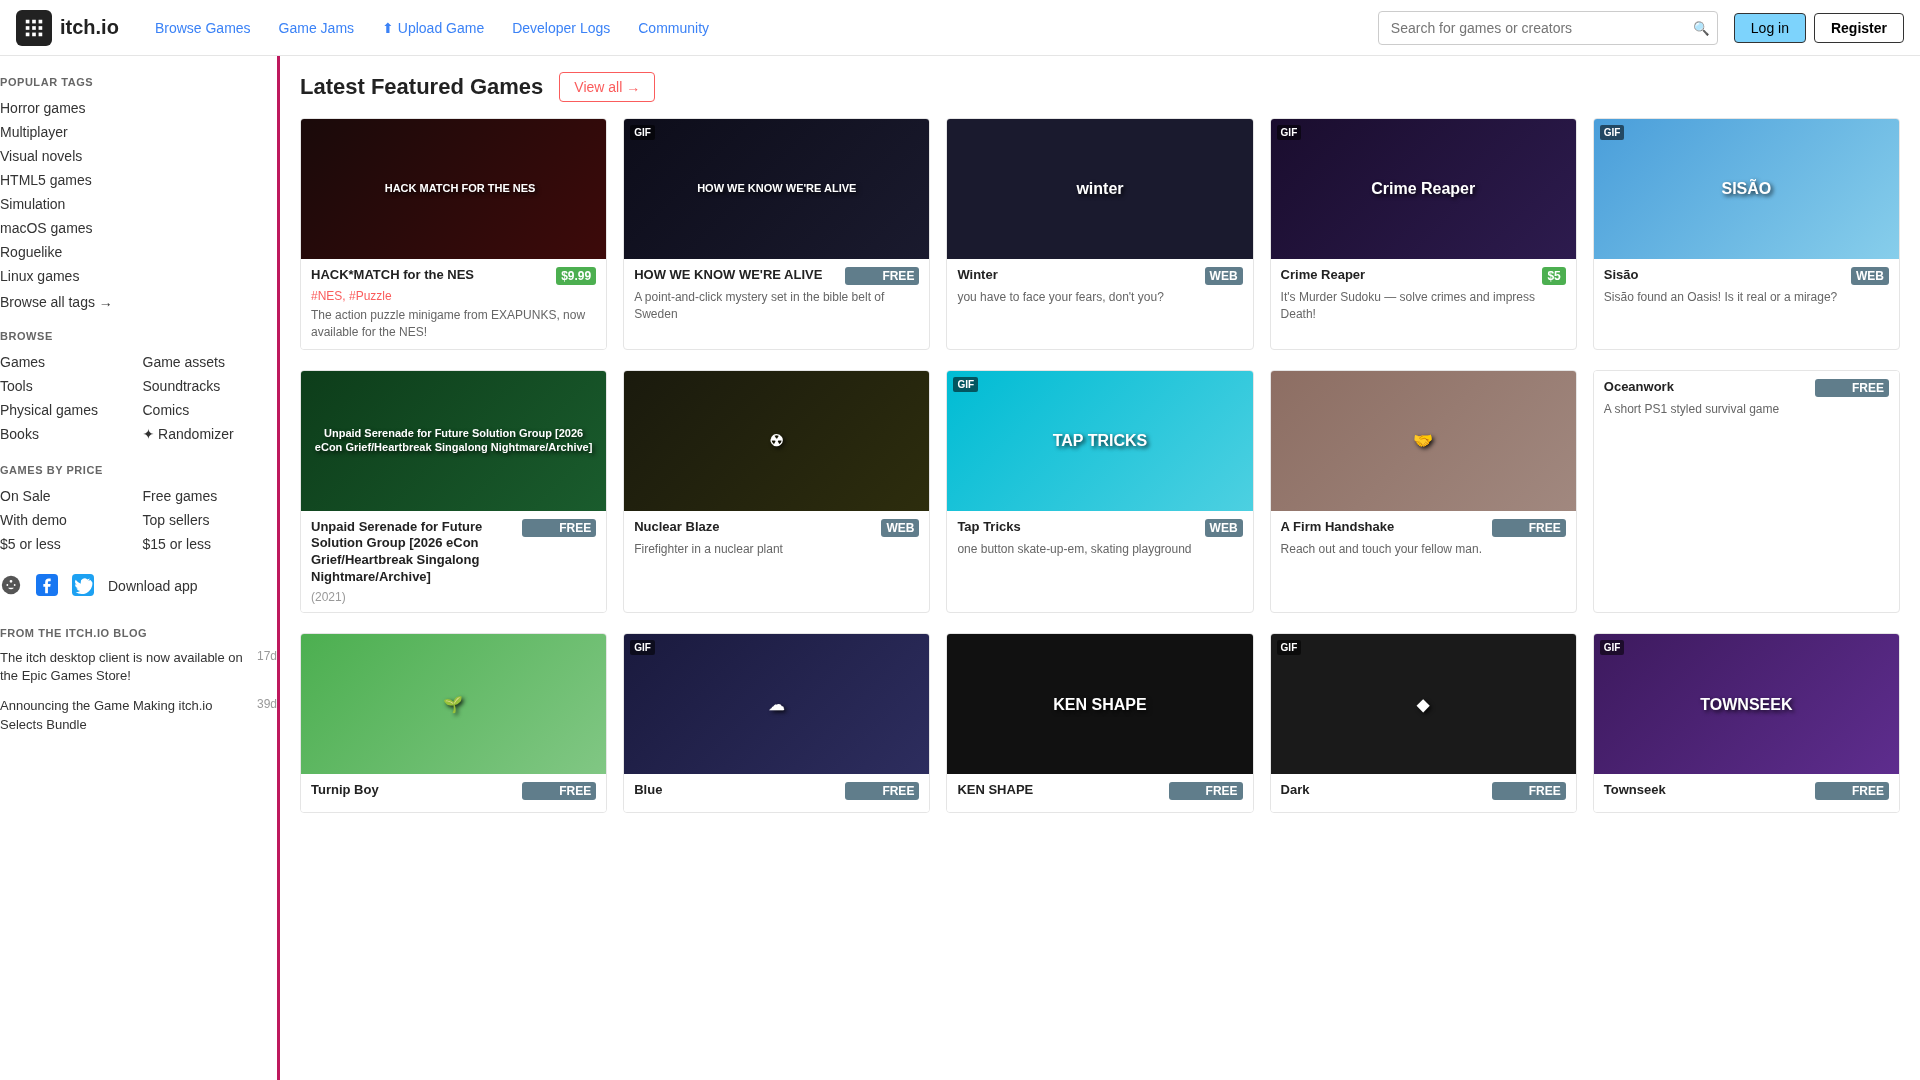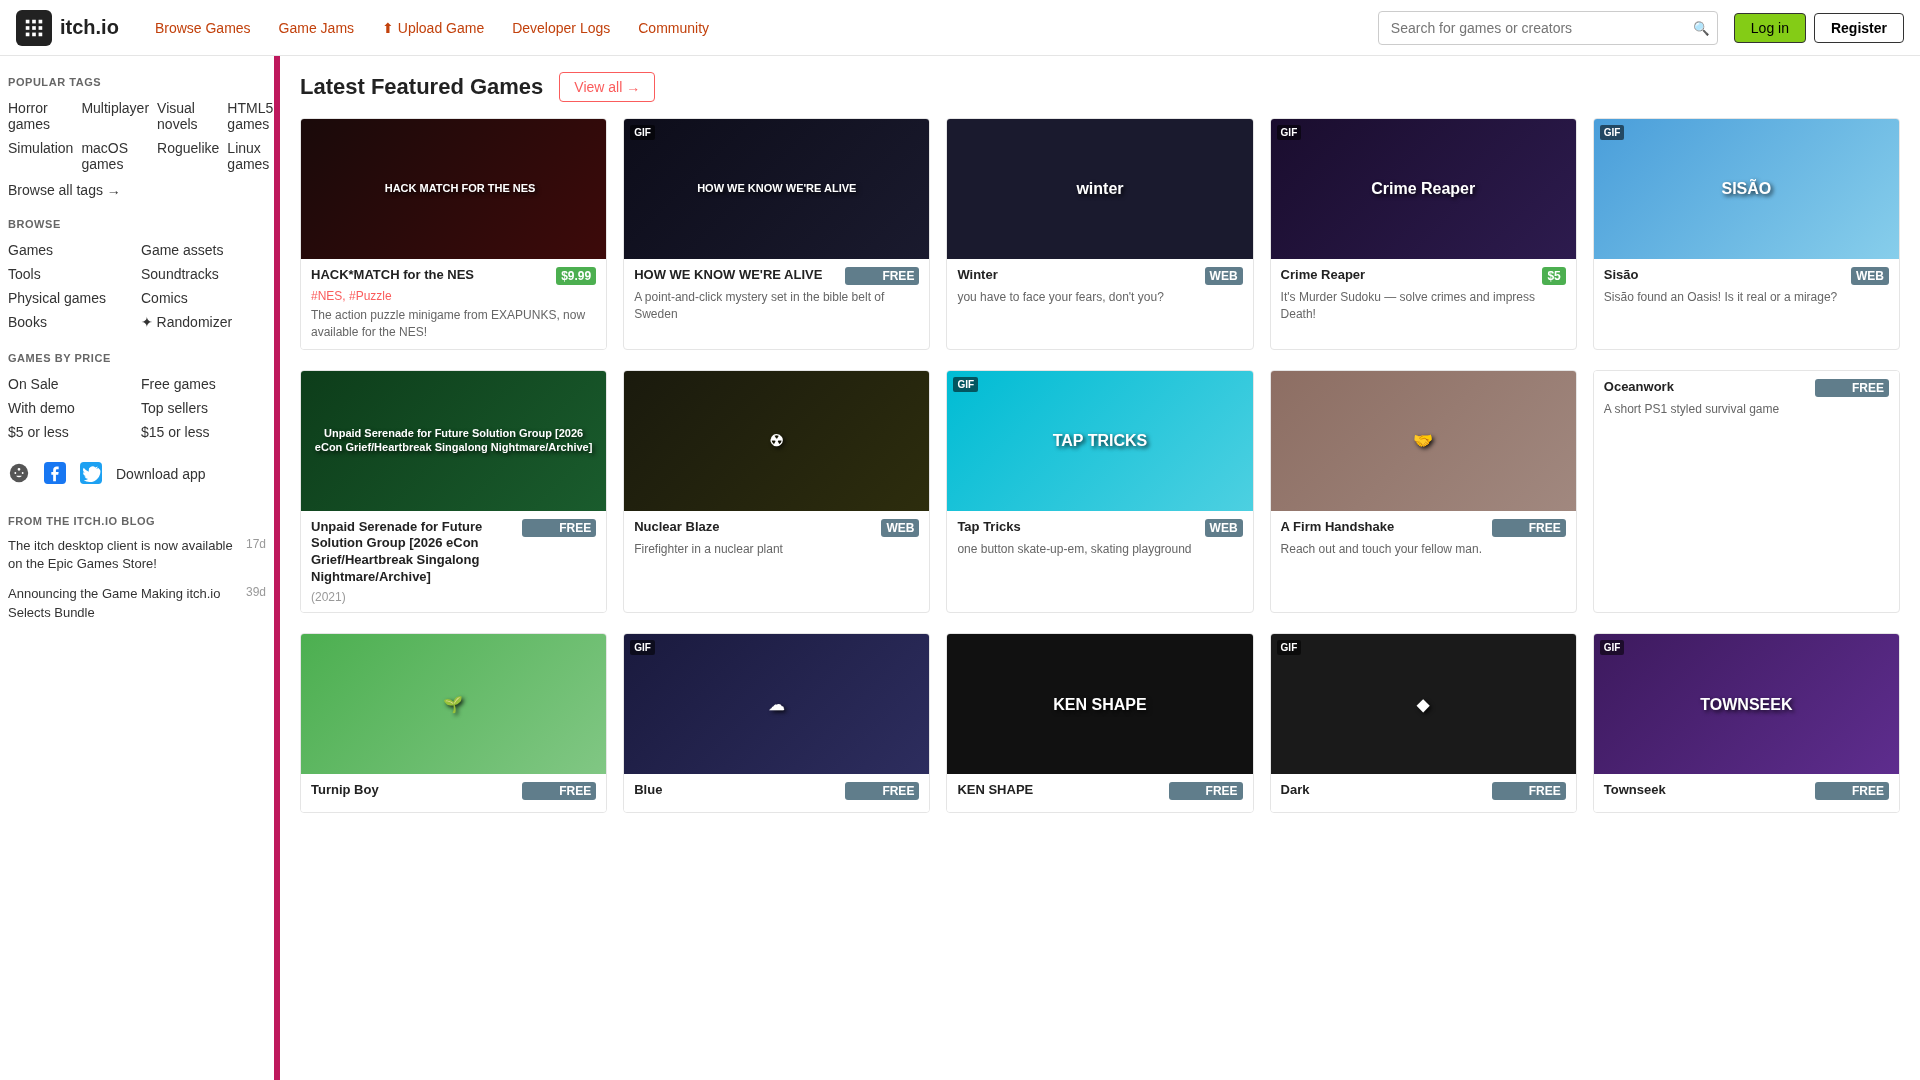--- a/index.html
+++ b/index.html
@@ -31,21 +31,21 @@
     .logo-icon {
       width: 36px; height: 36px;
       background: #222;
       border-radius: 6px;
       display: flex; align-items: center; justify-content: center;
     }
     .logo-icon svg { fill: #fff; }
     .nav { display: flex; align-items: center; gap: 4px; flex: 1; }
     .nav-item {
       padding: 6px 12px;
-      color: #c2410c;
+      color: #3b82f6;
       text-decoration: none;
       font-size: 14px;
       border-radius: 4px;
       cursor: pointer;
       white-space: nowrap;
     }
     .nav-upload {
       display: flex; align-items: center; gap: 4px;
     }
     .search-wrap {
@@ -66,21 +66,21 @@
       right: 8px; top: 50%;
       transform: translateY(-50%);
       background: none; border: none;
       cursor: pointer;
       color: #666;
     }
     .auth-buttons { display: flex; gap: 8px; }
     .btn-login {
       padding: 6px 16px;
       border: 1px solid #333;
-      background: #84cc16;
+      background: #7dd3fc;
       border-radius: 4px;
       cursor: pointer;
       font-size: 14px;
     }
     .btn-register {
       padding: 6px 16px;
       border: 1px solid #333;
       background: #fff;
       border-radius: 4px;
       cursor: pointer;
@@ -91,38 +91,38 @@
     
     .main-wrap {
       display: flex;
       margin-top: 56px;
     }
 
     
     .sidebar {
       width: 280px;
       min-width: 280px;
-      padding: 20px 8px;
-      border-right: 6px solid #be185d;
+      padding: 20px 0;
+      border-right: 3px solid #be185d;
       min-height: calc(100vh - 56px);
       background: #fff;
     }
     .sidebar-section-title {
       font-size: 11px;
       font-weight: 700;
       color: #666;
       letter-spacing: 0.05em;
       text-transform: uppercase;
       margin-bottom: 10px;
       margin-top: 20px;
     }
     .sidebar-section-title:first-child { margin-top: 0; }
     .tag-grid {
       display: grid;
-      grid-template-columns: 1fr 1fr 1fr 1fr;
+      grid-template-columns: 1fr;
       gap: 4px 8px;
       margin-bottom: 8px;
     }
     .tag-link {
       color: #333;
       text-decoration: none;
       font-size: 14px;
       cursor: pointer;
       padding: 2px 0;
     }

